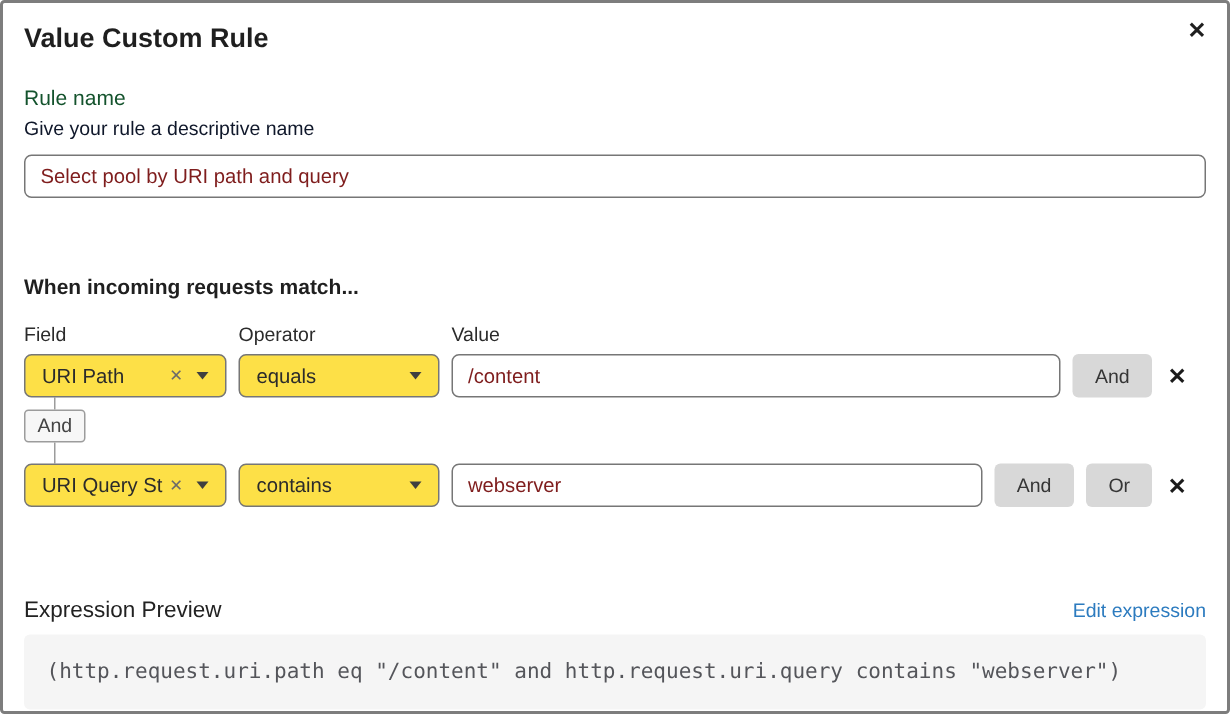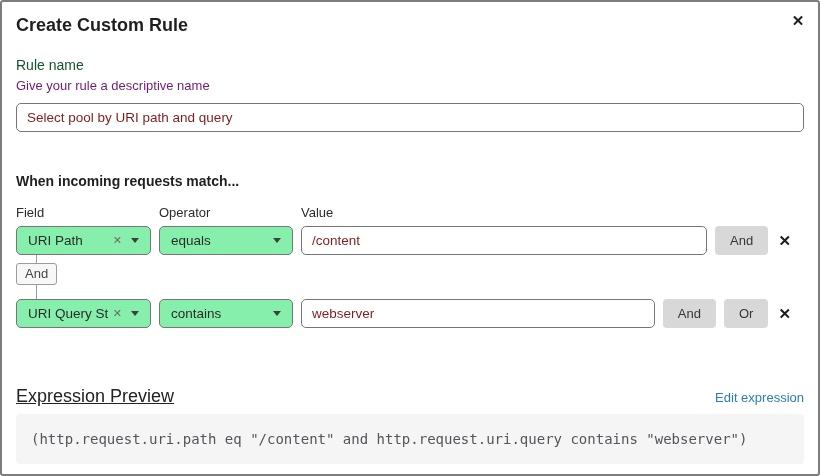--- a/index.html
+++ b/index.html
@@ -46,39 +46,39 @@
   .field-label {
     margin-top: 20px;
     font-size: 14px;
     line-height: 18px;
     color: #14532d;
   }
   .helper-text {
     margin-top: 3px;
     font-size: 13px;
     line-height: 17px;
-    color: #701a75;
+    color: #0f172a;
   }
   .text-input {
     display: block;
     margin-top: 9px;
     width: 100%;
     height: 29px;
     border: 1px solid #767676;
     border-radius: 5px;
     padding: 0 10px;
     font-family: "Liberation Sans", "DejaVu Sans", sans-serif;
     font-size: 13.5px;
     color: #7f1d1d;
     background: #fff;
     outline: none;
   }
   
   .match-heading {
-    margin-top: 40px;
+    margin-top: 50px;
     font-size: 14px;
     line-height: 18px;
     font-weight: bold;
     color: #1f1f1f;
   }
   .col-headers {
     margin-top: 14px;
     display: flex;
     font-size: 13px;
     line-height: 17px;
@@ -94,21 +94,21 @@
     gap: 8px;
     width: 777px;
   }
   .select {
     display: flex;
     align-items: center;
     height: 29px;
     border: 1px solid #767676;
     border-radius: 5px;
     padding: 0 11px;
-    background: #86efac;
+    background: #fde047;
     font-size: 13.5px;
     color: #2b2b2b;
     cursor: pointer;
   }
   .select .sel-text {
     flex: 1;
     white-space: nowrap;
     overflow: hidden;
   }
   .select-field    { width: 135px; }
@@ -167,24 +167,23 @@
     cursor: pointer;
   }
   
   .expr-header {
     margin-top: 60px;
     display: flex;
     align-items: baseline;
     justify-content: space-between;
   }
   .expr-label {
-    font-size: 18px;
+    font-size: 15px;
     line-height: 17px;
     color: #222222;
-    text-decoration: underline;
   }
   .expr-edit-link {
     font-size: 13px;
     line-height: 17px;
     color: #2c7bbf;
     text-decoration: none;
     cursor: pointer;
   }
   .expr-code {
     margin-top: 8px;
@@ -200,21 +199,21 @@
     overflow: hidden;
   }
 </style>
 </head>
 <body>
 
 <div class="dialog">
 
   <button class="dialog-close">✕</button>
 
-  <h1 class="dialog-title">Create Custom Rule</h1>
+  <h1 class="dialog-title">Value Custom Rule</h1>
 
   <div>
     <div class="field-label">Rule name</div>
     <div class="helper-text">Give your rule a descriptive name</div>
     <input class="text-input" type="text" value="Select pool by URI path and query" style="">
   </div>
 
   <div>
     <h2 class="match-heading">When incoming requests match...</h2>
 

